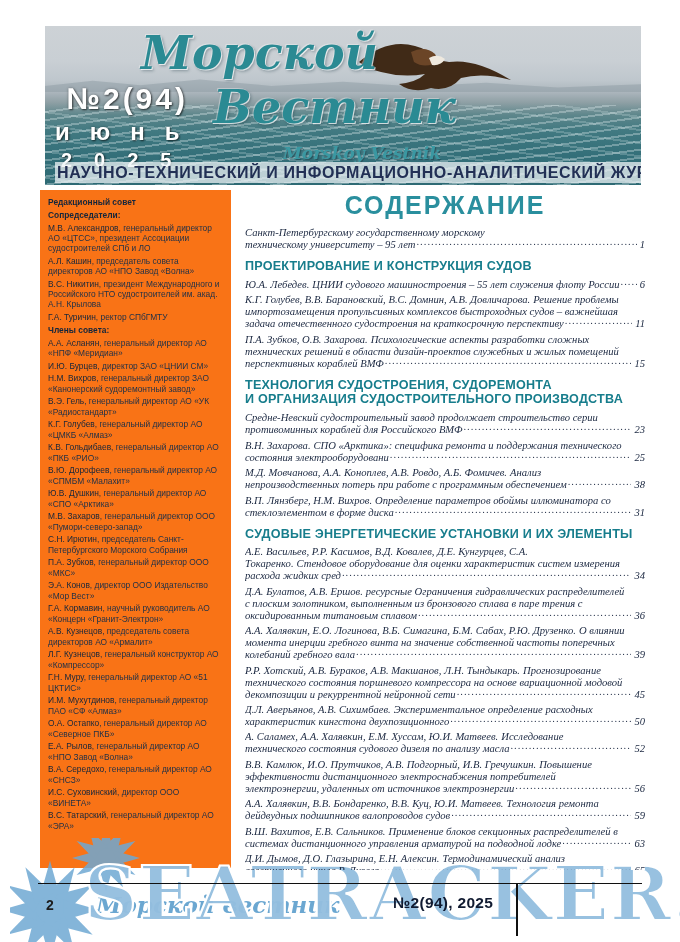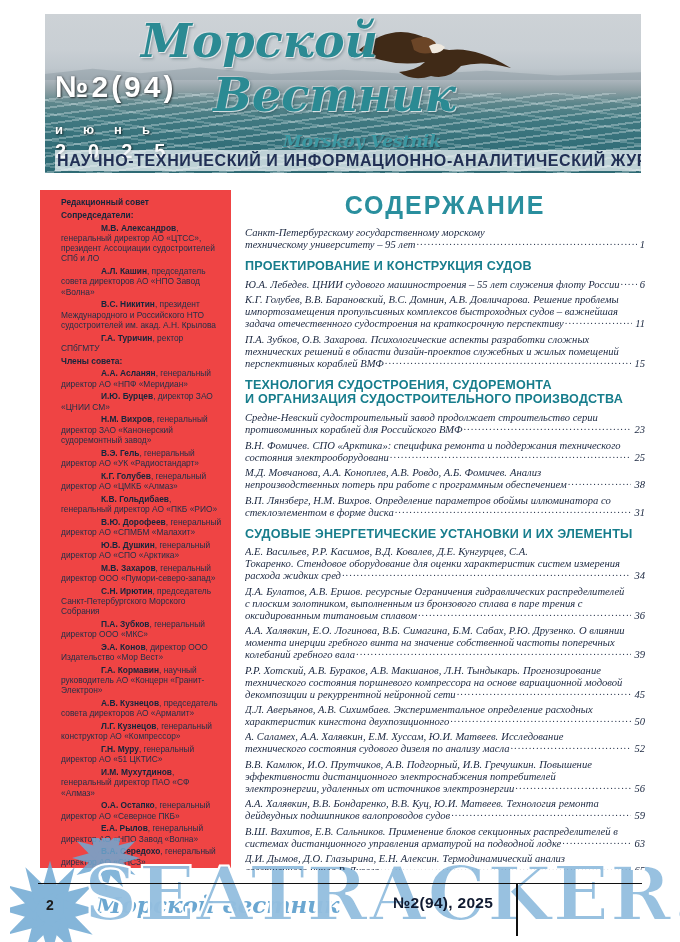--- a/index.html
+++ b/index.html
@@ -1,49 +1,49 @@
 <!DOCTYPE html>
 <html><head>
 <meta charset="utf-8">
 <style>
   html,body{margin:0;padding:0;background:#e8e8e8;}
   .page{position:relative;width:680px;height:942px;background:#fff;margin:0 auto;overflow:hidden;
         font-family:"Liberation Sans",sans-serif;}
 
   
-  .photo{position:absolute;left:45px;top:14px;width:596px;height:159px;overflow:hidden;
+  .photo{position:absolute;left:45px;top:26px;width:596px;height:159px;overflow:hidden;
     background:linear-gradient(180deg,#cdd2d6 0%,#c9cfd4 22%,#bfc7cd 34%,#aab4bb 42%,#8fa0a5 48%,
-               #5d868b 56%,#417981 66%,#336f79 82%,#2e6a74 100%);}
+               #5d868b 56%,#417981 66%,#336f79 82%,#2e6a74 100%);text-align:center;}
   .hills{position:absolute;left:0;top:50px;width:100%;height:16px;background:#8e9ba3;opacity:.5;
     clip-path:polygon(0 100%,0 62%,8% 30%,16% 58%,26% 22%,38% 62%,50% 36%,62% 66%,74% 42%,86% 72%,100% 52%,100% 100%);}
   .waves{position:absolute;left:0;bottom:0;width:100%;height:80px;
     background:repeating-linear-gradient(172deg,rgba(255,255,255,0) 0 6px,rgba(224,236,238,.35) 6px 8px),
                repeating-linear-gradient(188deg,rgba(255,255,255,0) 0 11px,rgba(210,228,230,.25) 11px 13px);}
   .jt{position:absolute;font-family:"DejaVu Serif",serif;font-style:italic;font-weight:bold;color:#2b8a93;
     text-shadow:1px 1px 0 rgba(255,255,255,.75),-1px -1px 0 rgba(255,255,255,.35),2px 2px 3px rgba(20,50,60,.35);}
   .t1{left:96px;top:0px;font-size:46px;}
   .t2{left:168px;top:54px;font-size:46px;}
   .translit{position:absolute;left:238px;top:117px;font-family:"DejaVu Serif",serif;font-style:italic;
     font-weight:bold;font-size:17px;color:#3a98a2;text-shadow:1px 1px 1px rgba(10,40,50,.5),0 0 2px rgba(255,255,255,.4);}
   .issue-block{position:absolute;left:10px;top:56px;color:#fff;font-weight:bold;
     text-shadow:1px 1px 2px rgba(0,0,0,.6),0 0 3px rgba(0,0,0,.3);}
   .issue-no{font-size:30px;letter-spacing:3px;}
-  .issue-month{font-size:13px;letter-spacing:20px;margin-top:18px;}
+  .issue-month{font-size:24px;letter-spacing:20px;margin-top:2px;}
   .issue-year{font-size:20px;letter-spacing:22px;margin-top:3px;}
   .subtitle{position:absolute;left:10px;bottom:2px;background:rgba(238,243,245,.75);color:#223055;
     font-weight:bold;font-size:16px;padding:2px 4px 1px 2px;letter-spacing:.6px;white-space:nowrap;}
   .bird{position:absolute;left:308px;top:6px;width:165px;height:72px;}
 
   
-  .sidebar{position:absolute;left:40px;top:190px;width:191px;height:678px;background:#ef4444;
-    padding:7px 7px 6px 21px;box-sizing:border-box;font-size:8.4px;line-height:1.22;color:#1d3048;
+  .sidebar{position:absolute;left:40px;top:190px;width:191px;height:678px;background:#f97316;
+    padding:7px 7px 6px 8px;box-sizing:border-box;font-size:8.4px;line-height:1.22;color:#1d3048;
     overflow:hidden;z-index:1;}
   .sb-title,.sb-subtitle{font-weight:bold;color:#14263c;margin-bottom:2.5px;}
   .member{margin-bottom:2.5px;}
-  .mname{font-weight:bold;color:#14263c;margin-left:40px;}
+  .mname{font-weight:normal;color:#14263c;}
 
   
   .contents{position:absolute;left:245px;top:191px;width:400px;height:679px;overflow:hidden;
     font-family:"Liberation Serif",serif;color:#1a2740;z-index:5;}
   .toc-heading{margin:0 0 7px 0;text-align:center;font-family:"Liberation Sans",sans-serif;
     font-weight:bold;font-size:25px;letter-spacing:2px;color:#2a8f9e;}
   .sec-title{margin:8px 0 5px;font-family:"Liberation Sans",sans-serif;font-weight:bold;font-size:12.6px;
     line-height:1.18;color:#177d8c;white-space:pre-line;letter-spacing:.2px;}
   .entry{position:relative;overflow:hidden;margin:0 0 3.5px;padding-right:20px;
     font-size:10.6px;line-height:1.13;font-style:italic;}
@@ -172,21 +172,21 @@
   <div class="entry"><span class="eauthors">П.А. Зубков, О.В. Захарова.</span><span class="etitle">Психологические аспекты разработки сложных технических решений в области дизайн-проектов служебных и жилых помещений перспективных кораблей ВМФ</span><span class="leader"></span><span class="epage">15</span></div>
 </div>
   </section>
 
   <section class="toc-section">
     <h3 class="sec-title">ТЕХНОЛОГИЯ СУДОСТРОЕНИЯ, СУДОРЕМОНТА
 И ОРГАНИЗАЦИЯ СУДОСТРОИТЕЛЬНОГО ПРОИЗВОДСТВА</h3>
     <div>
   <div class="entry"><span class="etitle">Средне-Невский судостроительный завод продолжает строительство серии противоминных кораблей для Российского ВМФ</span><span class="leader"></span><span class="epage">23</span></div>
 
-  <div class="entry"><span class="eauthors">В.Н. Фомичев.</span><span class="etitle">СПО «Арктика»: специфика ремонта и поддержания технического состояния электрооборудовани</span><span class="leader"></span><span class="epage">25</span></div>
+  <div class="entry"><span class="eauthors">В.Н. Захарова.</span><span class="etitle">СПО «Арктика»: специфика ремонта и поддержания технического состояния электрооборудовани</span><span class="leader"></span><span class="epage">25</span></div>
 
   <div class="entry"><span class="eauthors">М.Д. Мовчанова, А.А. Коноплев, А.В. Ровдо, А.Б. Фомичев.</span><span class="etitle">Анализ непроизводственных потерь при работе с программным обеспечением</span><span class="leader"></span><span class="epage">38</span></div>
 
   <div class="entry"><span class="eauthors">В.П. Лянзберг, Н.М. Вихров.</span><span class="etitle">Определение параметров обоймы иллюминатора со стеклоэлементом в форме диска</span><span class="leader"></span><span class="epage">31</span></div>
 </div>
   </section>
 
   <section class="toc-section">
     <h3 class="sec-title">СУДОВЫЕ ЭНЕРГЕТИЧЕСКИЕ УСТАНОВКИ И ИХ ЭЛЕМЕНТЫ</h3>
     <div>

